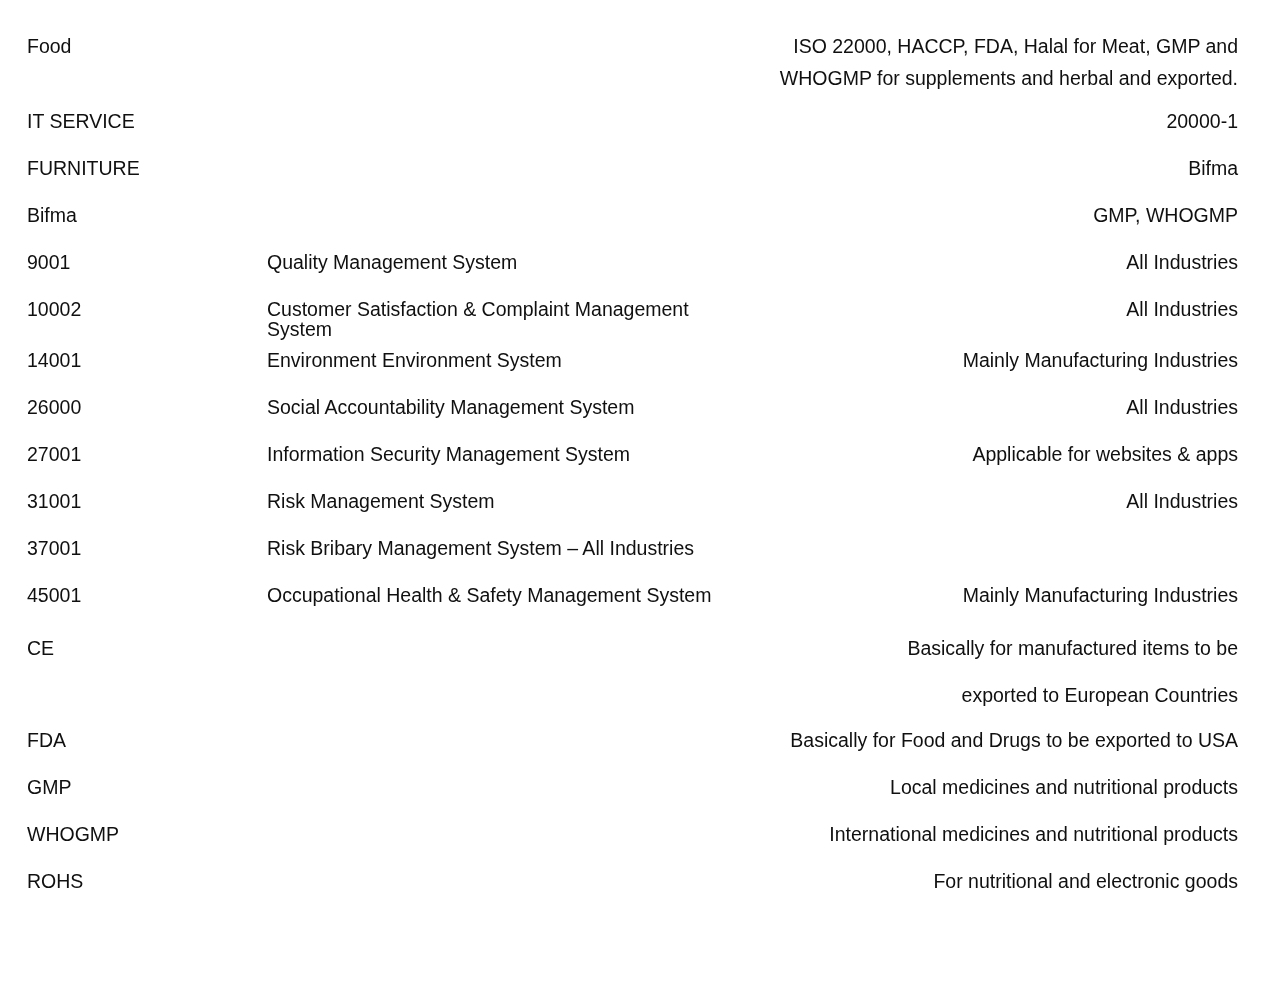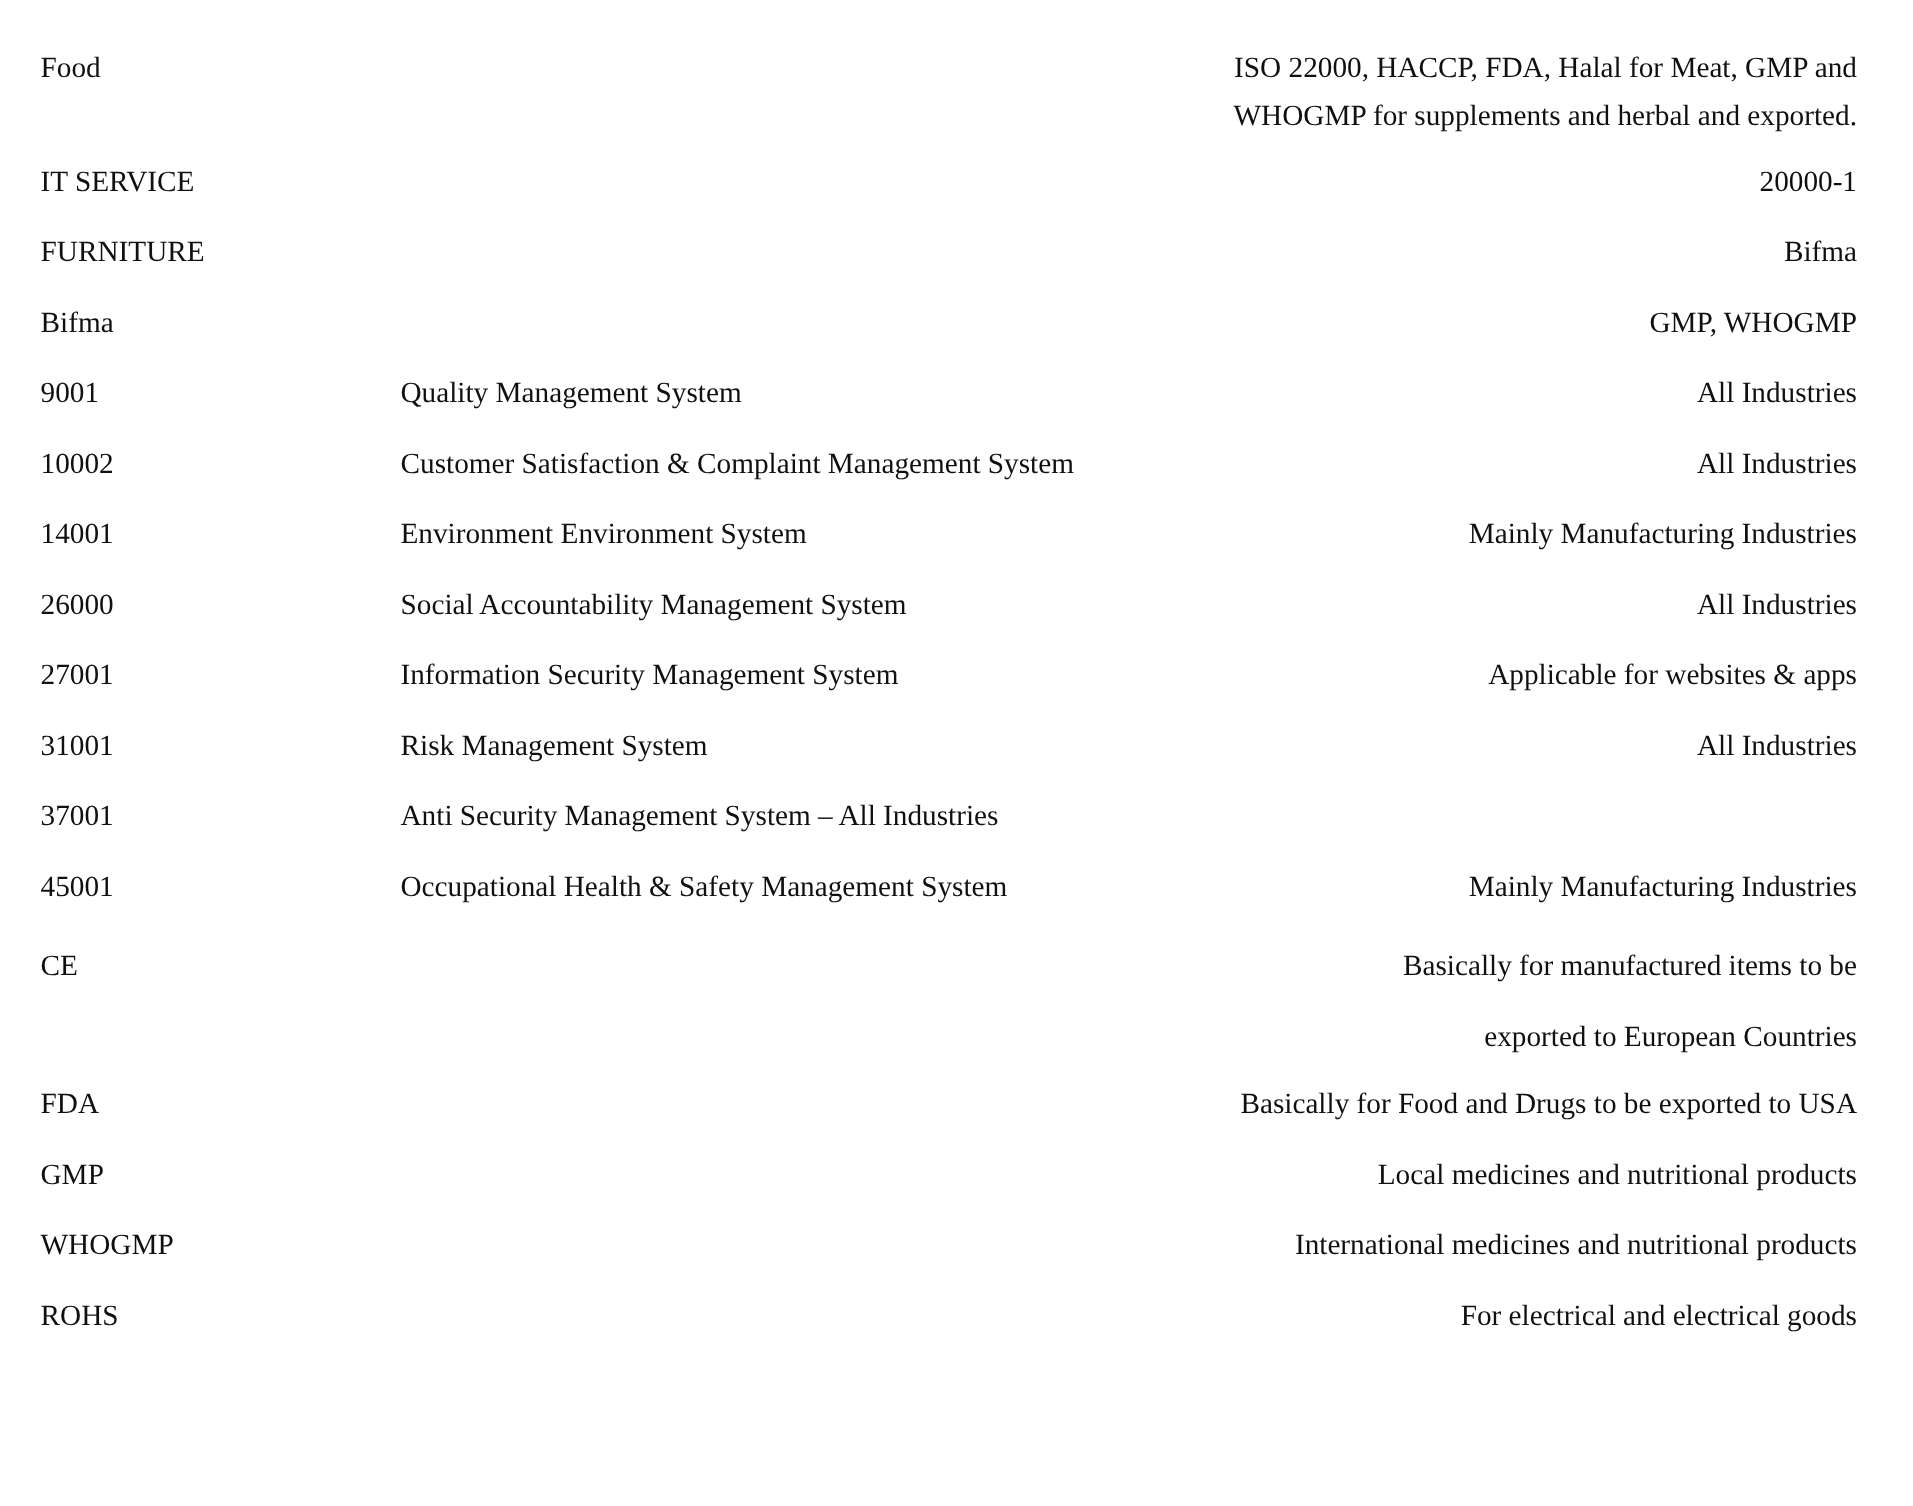--- a/index.html
+++ b/index.html
@@ -25,21 +25,20 @@
     padding: 0;
   }
 
   
   table.std-table {
     width: 1211px;          
     margin: 0 0 0 27px;
     border-collapse: collapse;
     table-layout: fixed;
     font-size: 19.5px;
-    font-family: Liberation Serif, serif;
   }
   table.std-table col.c-code  { width: 240px; }
   table.std-table col.c-desc  { width: 483px; }
   table.std-table col.c-scope { width: 488px; }
 
   table.std-table td {
     border: 0;
     padding: 0;
     vertical-align: top;
     line-height: 1.0;
@@ -135,21 +134,21 @@
           <td class="desc">Information Security Management System</td>
           <td class="scope">Applicable for websites &amp; apps</td>
         </tr>
         <tr class="row">
           <td class="code">31001</td>
           <td class="desc">Risk Management System</td>
           <td class="scope">All Industries</td>
         </tr>
         <tr class="row">
           <td class="code">37001</td>
-          <td class="desc">Anti Security Management System – All Industries</td>
+          <td class="desc">Risk Bribary Management System – All Industries</td>
           <td class="scope"></td>
         </tr>
         <tr class="row">
           <td class="code">45001</td>
           <td class="desc">Occupational Health &amp; Safety Management System</td>
           <td class="scope">Mainly Manufacturing Industries</td>
         </tr>
         <tr class="row row-loose">
           <td class="code">CE</td>
           <td class="desc"></td>
@@ -167,17 +166,17 @@
           <td class="scope">Local medicines and nutritional products</td>
         </tr>
         <tr class="row">
           <td class="code">WHOGMP</td>
           <td class="desc"></td>
           <td class="scope">International medicines and nutritional products</td>
         </tr>
         <tr class="row">
           <td class="code">ROHS</td>
           <td class="desc"></td>
-          <td class="scope">For electrical and electrical goods</td>
+          <td class="scope">For nutritional and electronic goods</td>
         </tr>
       </tbody>
   </table>
 </div>
 
 </body></html>

